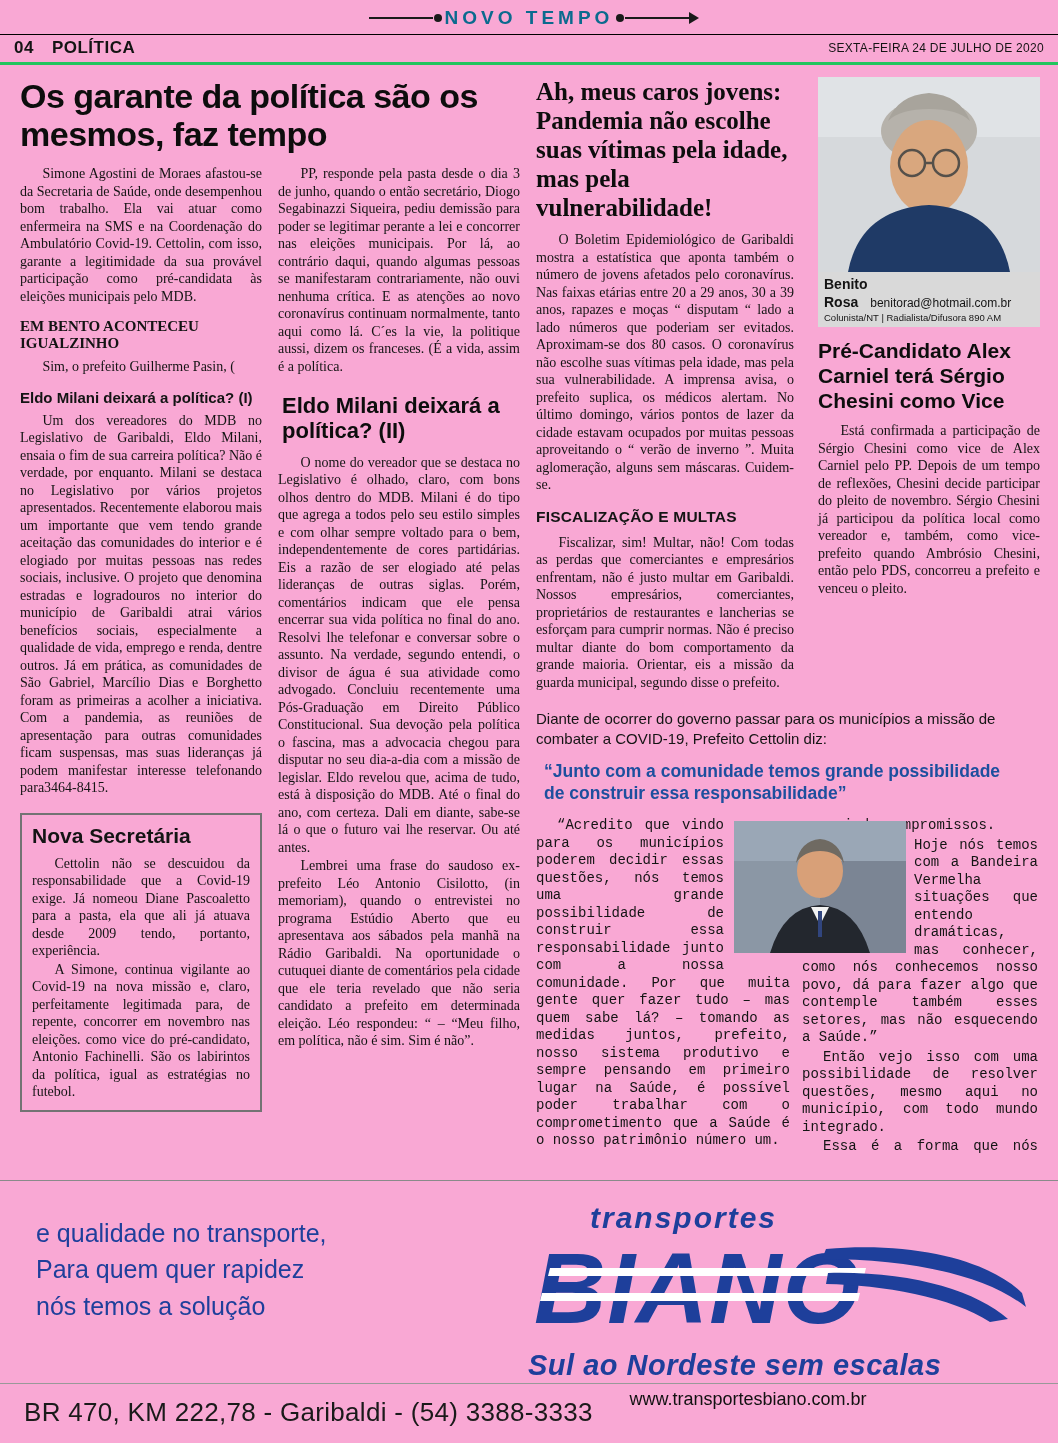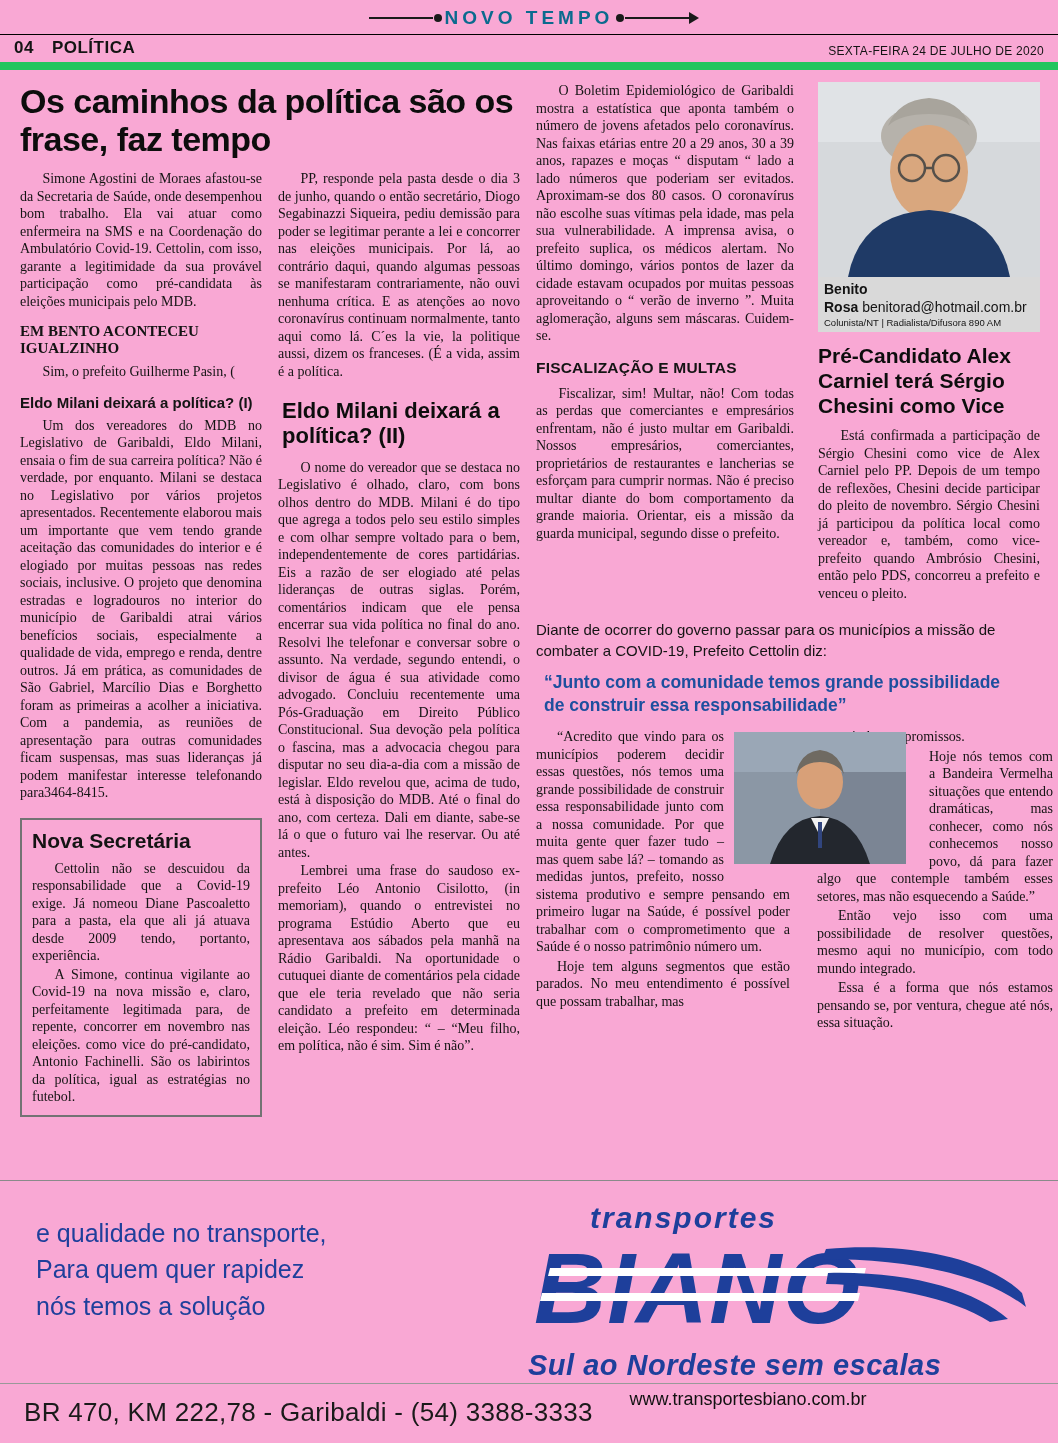--- a/index.html
+++ b/index.html
@@ -14,22 +14,22 @@
   .masthead {
     font-family:"Liberation Sans", sans-serif; font-weight:bold; font-size:19px;
     letter-spacing:4px; color:var(--masthead_blue,#0b6a8e);
   }
   .orn { display:inline-block; width:64px; height:2px; background:#1a1a1a; position:relative; }
   .orn-left::after { content:""; position:absolute; right:-9px; top:-3px; width:8px; height:8px; border-radius:50%; background:#1a1a1a; }
   .orn-right::before { content:""; position:absolute; left:-9px; top:-3px; width:8px; height:8px; border-radius:50%; background:#1a1a1a; }
   .orn-right::after { content:""; position:absolute; right:-10px; top:-5px; border-left:10px solid #1a1a1a; border-top:6px solid transparent; border-bottom:6px solid transparent; }
   .masthead-email { text-align:center; font-style:italic; font-size:13px; color:#333; margin-top:1px; }
   .kicker-row {
-    margin:5px 0 0 0; border-top:1px solid #000; border-bottom:8px solid #22c55e;
-    display:flex; justify-content:space-between; align-items:flex-end; padding:3px 14px 4px 14px;
+    margin:5px 0 0 0; border-top:1px solid #000; border-bottom:3px solid #22c55e;
+    display:flex; justify-content:space-between; align-items:center; padding:3px 14px 4px 14px;
     font-family:"Liberation Sans", sans-serif;
   }
   .kicker-left { display:flex; gap:18px; align-items:baseline; }
   .page-num, .section { font-weight:bold; font-size:17px; letter-spacing:0.5px; }
   .kicker-date { font-size:12px; letter-spacing:0.3px; }
 
   
   .content { display:flex; padding:12px 18px 0 20px; height:1088px; overflow:hidden; }
   .left-group { width:500px; margin-right:16px; flex:none; }
   .right-group { width:504px; flex:none; }
@@ -54,32 +54,32 @@
   .rg-top { display:flex; gap:24px; }
   .col3 { width:258px; flex:none; }
   .col4 { width:222px; flex:none; }
   .h2-serif { font-weight:bold; font-size:25px; line-height:1.16; margin-bottom:9px; color:#0d0d0d; }
   .fiscal-subhead { font-family:"Liberation Sans", sans-serif; font-weight:bold; font-size:15.5px; letter-spacing:0.2px; margin:14px 0 8px 0; }
 
   .photo-frame { width:100%; display:block; }
   .photo-frame svg { display:block; width:100%; height:auto; }
   .caption-bar { background:#d9d9d9; padding:3px 6px 4px 6px; font-family:"Liberation Sans", sans-serif; }
   .caption-name { font-weight:bold; font-size:14px; }
-  .caption-email { font-size:14px; margin-left:4px;text-align:right; }
+  .caption-email { font-size:12px; margin-left:12px;text-align:right; }
   .caption-role { font-size:9.5px; margin-top:1px; }
   .h2-sans-col4 { font-family:"Liberation Sans", sans-serif; font-weight:bold; font-size:21px; line-height:1.18; margin:12px 0 9px 0; color:#0d0d0d; }
 
   
   .quote-box { margin-top:18px; }
   .quote-intro { font-family:"Liberation Sans", sans-serif; font-size:15px; line-height:1.35; }
   .quote-big {
     font-family:"Liberation Sans", sans-serif; font-weight:bold; font-size:17.5px; line-height:1.3;
     color:var(--quote_blue,#1d4f9e); margin:10px 0 12px 8px; max-width:470px;
   }
-  .qbody { position:relative; display:flex; gap:27px; }
+  .qbody { position:relative; display:flex; gap:12px;font-family:Liberation Mono, monospace; }
   .qcol-left { width:254px; flex:none; }
   .qcol-right { width:236px; flex:none; }
   .qp { font-size:14px; line-height:1.25; text-align:justify; text-indent:1.5em; }
   .qp + .qp, .qp + .wrap-spacer-l + .qp { margin-top:2px; }
   .qp.noindent { text-indent:0; }
   .wrap-spacer-r { float:right; width:66px; height:150px; }
   .wrap-spacer-l { float:left; width:112px; height:112px; }
   .qphoto { position:absolute; left:198px; top:4px; width:172px; height:132px; }
   .qphoto svg { display:block; width:100%; height:100%; }
 
@@ -110,21 +110,21 @@
         <span class="page-num">04</span>
         <span class="section">POLÍTICA</span>
       </div>
       <div class="kicker-date">SEXTA-FEIRA 24 DE JULHO DE 2020</div>
     </div>
   </header>
 
   <div class="content">
 
     <div class="left-group">
-      <h1 class="lead-headline">Os caminhos da política são os frase, faz tempo</h1>
+      <h1 class="lead-headline">Os garante da política são os mesmos, faz tempo</h1>
       <div class="twocol">
         <div class="col1">
           <p class="body">Simone Agostini de Moraes afastou-se da Secretaria de Saúde, onde desempenhou bom trabalho. Ela vai atuar como enfermeira na SMS e na Coordenação do Ambulatório Covid-19. Cettolin, com isso, garante a legitimidade da sua provável participação como pré-candidata às eleições municipais pelo MDB.</p>
           <h3 class="subhead-serif">EM BENTO ACONTECEU IGUALZINHO</h3>
           <p class="body">Sim, o prefeito Guilherme Pasin, (</p>
           <h3 class="subhead-sans">Eldo Milani deixará a política? (I)</h3>
           <p class="body">Um dos vereadores do MDB no Legislativo de Garibaldi, Eldo Milani, ensaia o fim de sua carreira política? Não é verdade, por enquanto.  Milani se destaca no Legislativo por vários projetos apresentados. Recentemente elaborou mais um importante que vem tendo grande aceitação das comunidades do interior e é elogiado por muitas pessoas nas redes sociais, inclusive. O projeto que denomina estradas e logradouros no interior do município de Garibaldi atrai vários benefícios sociais, especialmente a qualidade de vida, emprego e renda, dentre outros. Já em prática, as comunidades de São Gabriel, Marcílio Dias e Borghetto foram as primeiras a acolher a iniciativa. Com a pandemia, as reuniões de apresentação para outras comunidades ficam suspensas, mas suas lideranças já podem manifestar interesse telefonando para3464-8415.</p>
 
           <div class="sec-box">
             <h3 class="sec-box-title">Nova Secretária</h3>
@@ -139,20 +139,21 @@
           <p class="body">O nome do vereador que se destaca no Legislativo é olhado, claro, com bons olhos dentro do MDB. Milani é do tipo que agrega a todos pelo seu estilo simples e com olhar sempre voltado para o bem, independentemente de cores partidárias. Eis a razão de ser elogiado até pelas lideranças de outras siglas. Porém, comentários indicam que ele pensa encerrar sua vida política no final do ano. Resolvi lhe telefonar e conversar sobre o assunto. Na verdade, segundo entendi, o divisor de água é sua atividade como advogado. Concluiu recentemente uma Pós-Graduação em Direito Público Constitucional. Sua devoção pela política o fascina, mas a advocacia chegou para disputar no seu dia-a-dia com a missão de legislar. Eldo revelou que, acima de tudo, está à disposição do MDB. Até o final do ano, com certeza. Dali em diante, sabe-se lá o que o futuro vai lhe reservar. Ou até antes.</p>
           <p class="body">Lembrei uma frase do saudoso ex-prefeito Léo Antonio Cisilotto, (in memoriam), quando o entrevistei no programa Estúdio Aberto que eu apresentava aos sábados pela manhã na Rádio Garibaldi. Na oportunidade o cutuquei diante de comentários pela cidade que ele teria revelado que não seria candidato a prefeito em determinada eleição. Léo respondeu: “ – “Meu filho, em política, não é sim. Sim é não”.</p>
         </div>
       </div>
     </div>
 
     <div class="right-group">
       <div class="rg-top">
 
         <div class="col3">
+          <h2 class="h2-serif">Ah, meus caros jovens: Pandemia não escolhe suas vítimas pela idade, mas pela vulnerabilidade!</h2>
           <p class="body">O Boletim Epidemiológico de Garibaldi mostra a estatística que aponta também o número de jovens afetados pelo coronavírus. Nas faixas etárias entre 20 a 29 anos, 30 a 39 anos, rapazes e moças “ disputam “ lado a lado números que poderiam ser evitados. Aproximam-se dos 80 casos. O coronavírus não escolhe suas vítimas pela idade, mas pela sua vulnerabilidade.  A imprensa avisa, o prefeito suplica, os médicos alertam. No último domingo, vários pontos de lazer da cidade estavam ocupados por muitas pessoas aproveitando o “ verão de inverno ”. Muita aglomeração, alguns sem máscaras. Cuidem-se.</p>
           <h3 class="fiscal-subhead">FISCALIZAÇÃO E MULTAS</h3>
           <p class="body">Fiscalizar, sim! Multar, não! Com todas as perdas que comerciantes e empresários enfrentam, não é justo multar em Garibaldi. Nossos empresários, comerciantes, proprietários de restaurantes e lancherias se esforçam para cumprir normas. Não é preciso multar diante do bom comportamento da grande maioria. Orientar, eis a missão da guarda municipal, segundo disse o prefeito.</p>
         </div>
 
         <div class="col4">
           <span class="photo-frame">
             <svg viewBox="0 0 222 195" xmlns="http://www.w3.org/2000/svg" role="img">
               <rect width="222" height="195" fill="#d6d9dc"></rect>
               <rect width="222" height="60" fill="#e0e3e6"></rect>

